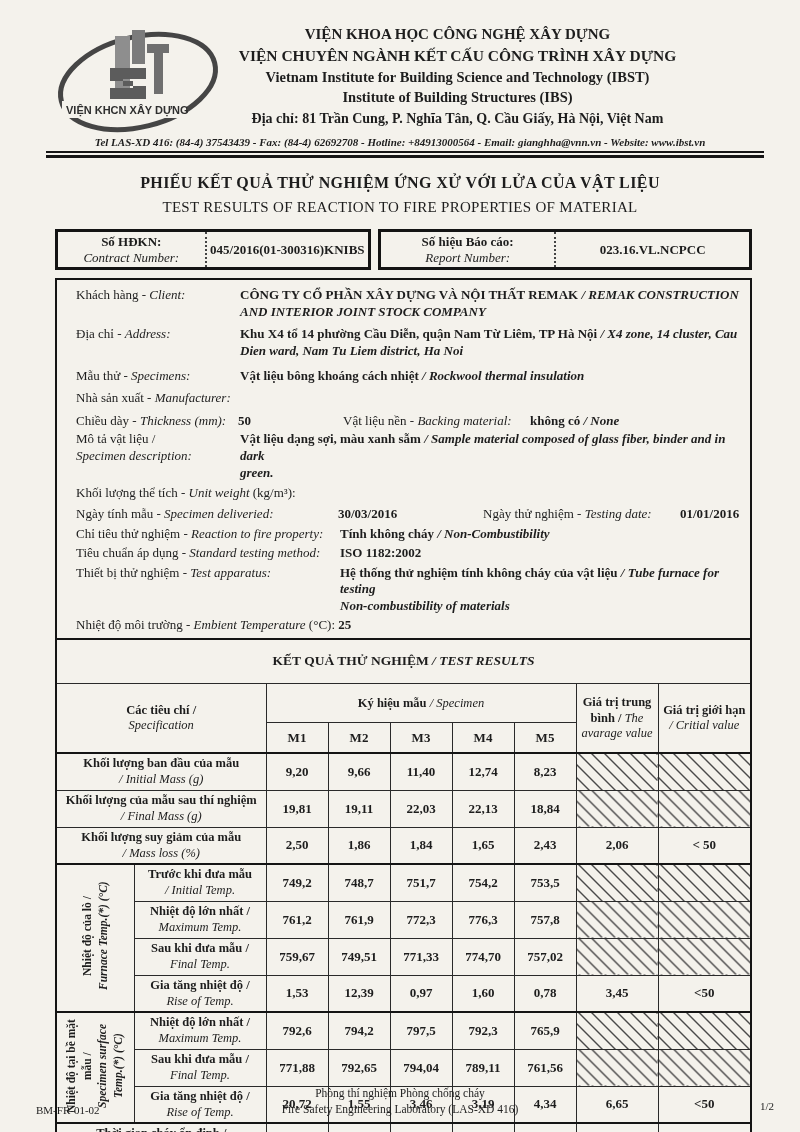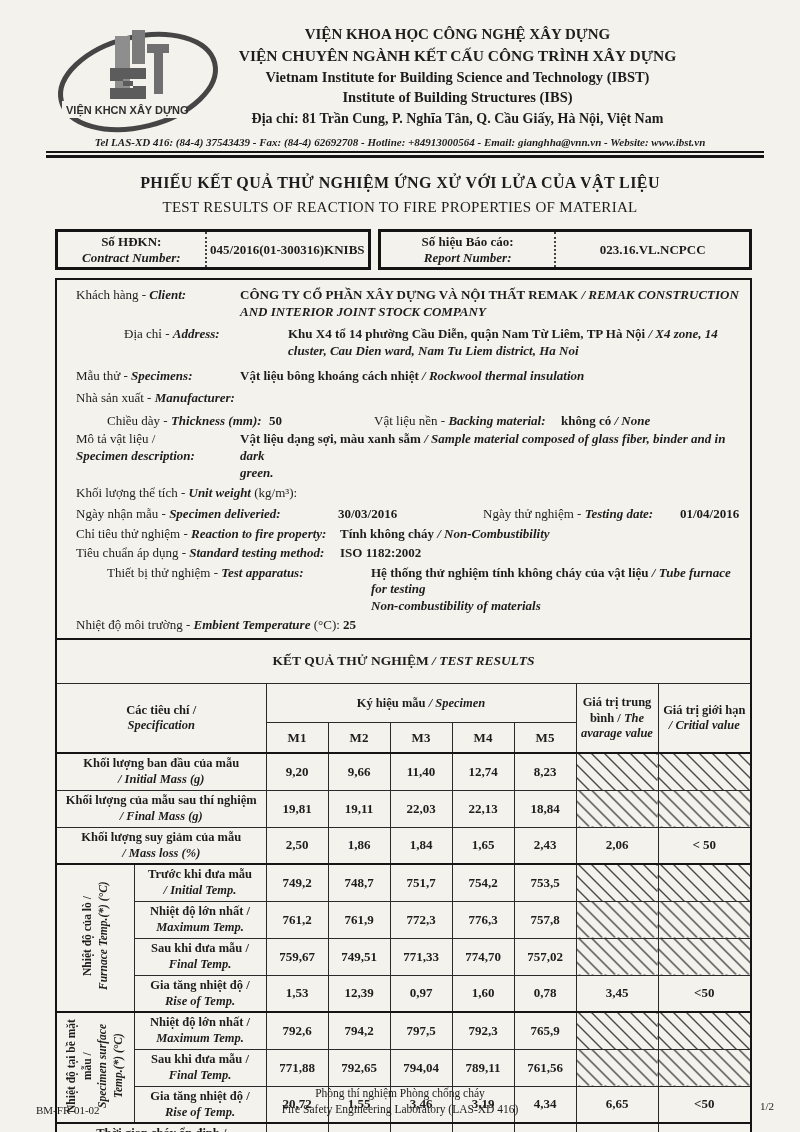--- a/index.html
+++ b/index.html
@@ -1,18 +1,18 @@
 <!DOCTYPE html>
 <html><head>
 <meta charset="utf-8">
 <style>
   html,body{margin:0;padding:0;background:#cfccc5;}
   .page{position:relative;width:800px;height:1132px;margin:0 auto;background:#f4f2ec;
         font-family:"Liberation Serif","DejaVu Serif",serif;color:#1d1d1d;overflow:hidden;}
-  .b{font-weight:bold;} .i{font-style:italic;font-weight:bold;} .bi{font-weight:bold;font-style:italic;}
+  .b{font-weight:bold;} .i{font-style:italic;} .bi{font-weight:bold;font-style:italic;}
 
   
   .hdr{position:relative;padding-top:24px;}
   .logo{position:absolute;left:52px;top:22px;width:172px;height:118px;}
   .hlines{margin-left:195px;width:525px;text-align:center;line-height:1.4;}
   .h1{font-size:15px;font-weight:bold;}
   .h2{font-size:15.5px;font-weight:bold;}
   .h3,.h4{font-size:14.5px;font-weight:bold;}
   .addr{font-size:14px;font-weight:bold;margin-top:2px;}
   .contact{font-size:11px;font-style:italic;font-weight:bold;text-align:center;margin-top:7px;}
@@ -32,22 +32,22 @@
           display:flex;flex-direction:column;justify-content:center;border-right:2px dotted #444;}
   .cval{flex:1;display:flex;align-items:center;justify-content:center;
         font-weight:bold;font-size:13px;text-align:center;padding:0 2px;}
 
   
   .infobox{margin:8px 48px 0 55px;border:2.5px solid #141414;border-bottom:0;
            padding:7px 8px 4px 19px;font-size:13px;line-height:1.28;}
   .irow{display:flex;margin-bottom:6px;}
   .ilab{flex:0 0 162px;} .ilab2{flex:0 0 262px;}
   .ival{flex:1;padding-left:2px;}
-  .mb2{margin-bottom:2px;margin-left:31px;} .mb3{margin-bottom:3px;} .mb4{margin-bottom:4px;}
-  .mb8{margin-bottom:8px;margin-left:48px;} .mb0{margin-bottom:1px;}
+  .mb2{margin-bottom:2px;} .mb3{margin-bottom:3px;} .mb4{margin-bottom:4px;}
+  .mb8{margin-bottom:8px;} .mb0{margin-bottom:1px;}
 
   
   table.res{margin:0 48px 0 55px;border-collapse:collapse;table-layout:fixed;width:697px;
             border:2.5px solid #141414;font-size:12px;}
   .res td{border:1px solid #2a2a2a;text-align:center;vertical-align:middle;padding:1px 2px;line-height:1.25;}
   .res tr.secbar td{font-size:13.5px;height:21px;padding:11px;}
   .res thead td{font-size:12.5px;}
   .res tr.hr1 td{height:36px;} .res tr.hr2 td{height:27px;font-size:13px;}
   .res tbody tr{height:37px;}
   .val{font-weight:bold;font-size:13px;}
@@ -153,24 +153,24 @@
           <div class="i">Specimen description:</div>
         </div>
       <div class="ival"><span class="b">Vật liệu dạng sợi, màu xanh sẫm</span><span class="bi"> / Sample material composed of glass fiber, binder and in dark</span><div class="bi">green.</div></div>
     </div>
 
     <div class="irow mb4">
       <div class="ilab" style="flex-basis:100%"><span>Khối lượng thể tích - </span><span class="i">Unit weight</span><span> (kg/m³):</span></div>
     </div>
 
     <div class="irow mb3">
-      <div class="ilab2"><span>Ngày nhận mẫu - </span><span class="i">Specimen deliveried:</span></div>
+      <div class="ilab2"><span>Ngày tính mẫu - </span><span class="i">Specimen deliveried:</span></div>
       <div style="flex:0 0 145px" class="b">30/03/2016</div>
       <div style="flex:0 0 195px"><span>Ngày thử nghiệm - </span><span class="i">Testing date:</span></div>
-      <div class="ival b">01/04/2016</div>
+      <div class="ival b">01/01/2016</div>
     </div>
 
     <div class="irow mb3">
       <div class="ilab2"><span>Chỉ tiêu thử nghiệm - </span><span class="i">Reaction to fire property:</span></div>
       <div class="ival"><span class="b">Tính không cháy</span><span class="bi"> / Non-Combustibility</span></div>
     </div>
 
     <div class="irow mb3">
       <div class="ilab2"><span>Tiêu chuẩn áp dụng - </span><span class="i">Standard testing method:</span></div>
       <div class="ival b">ISO 1182:2002</div>

